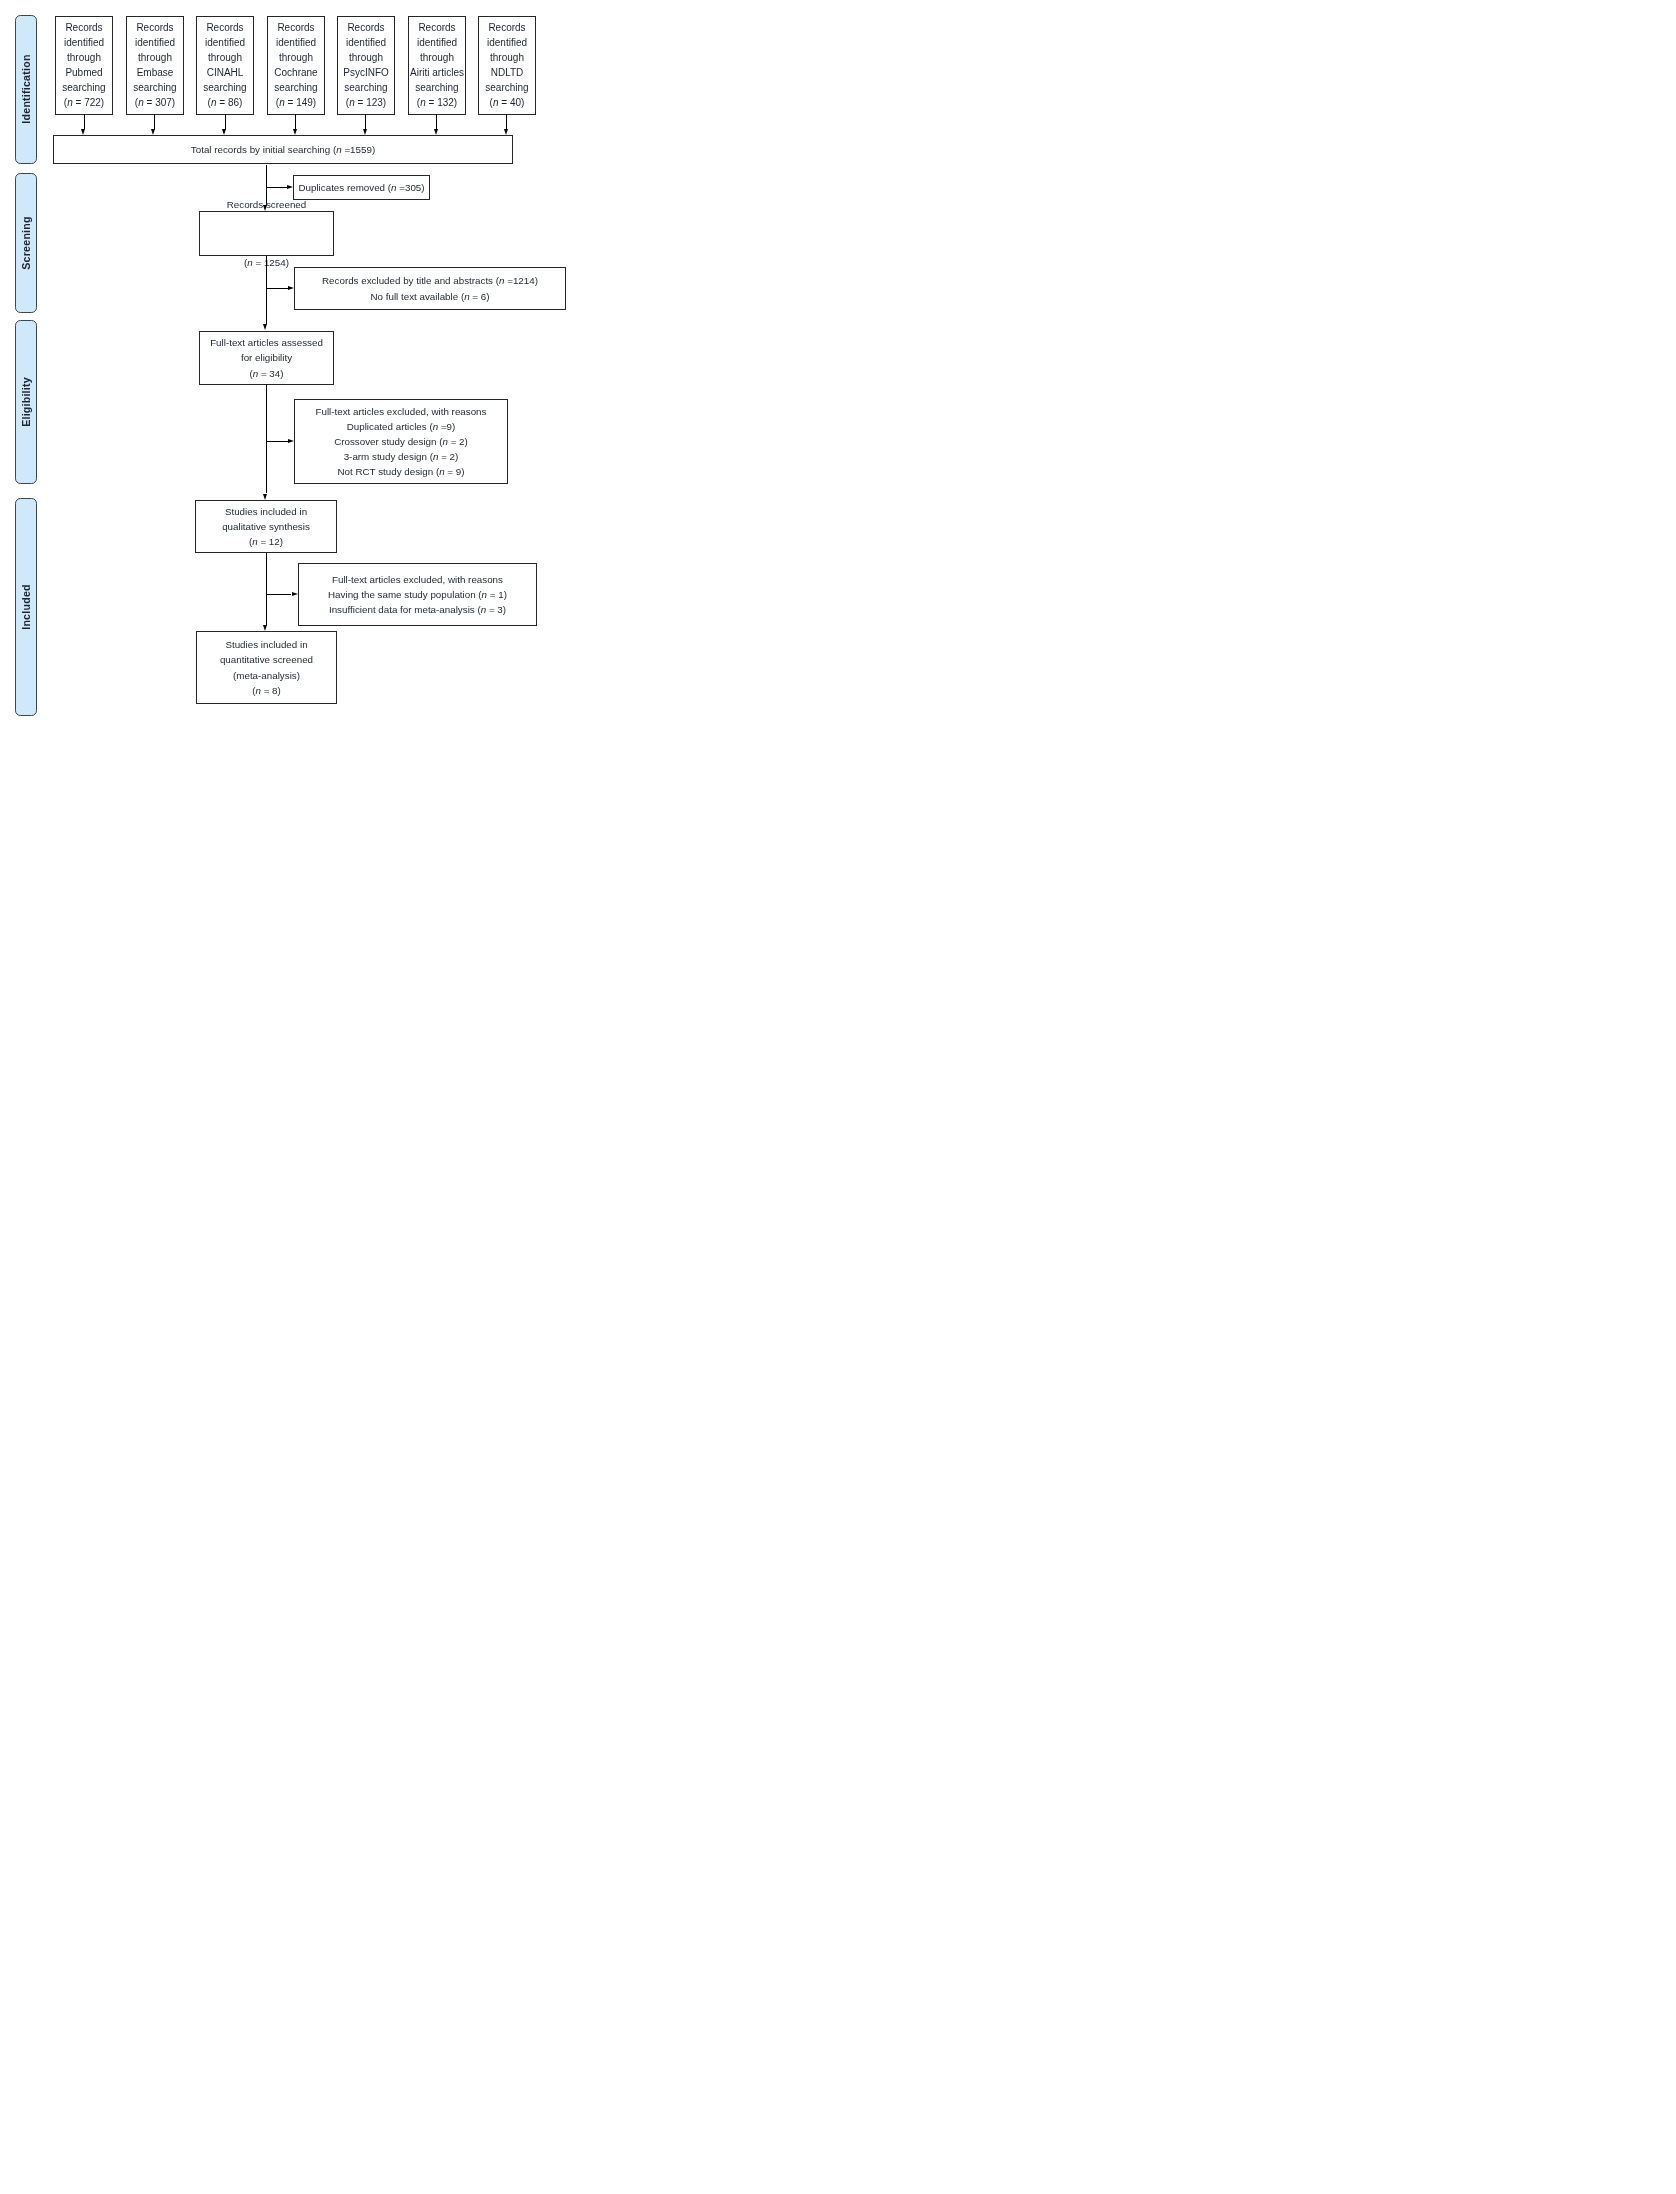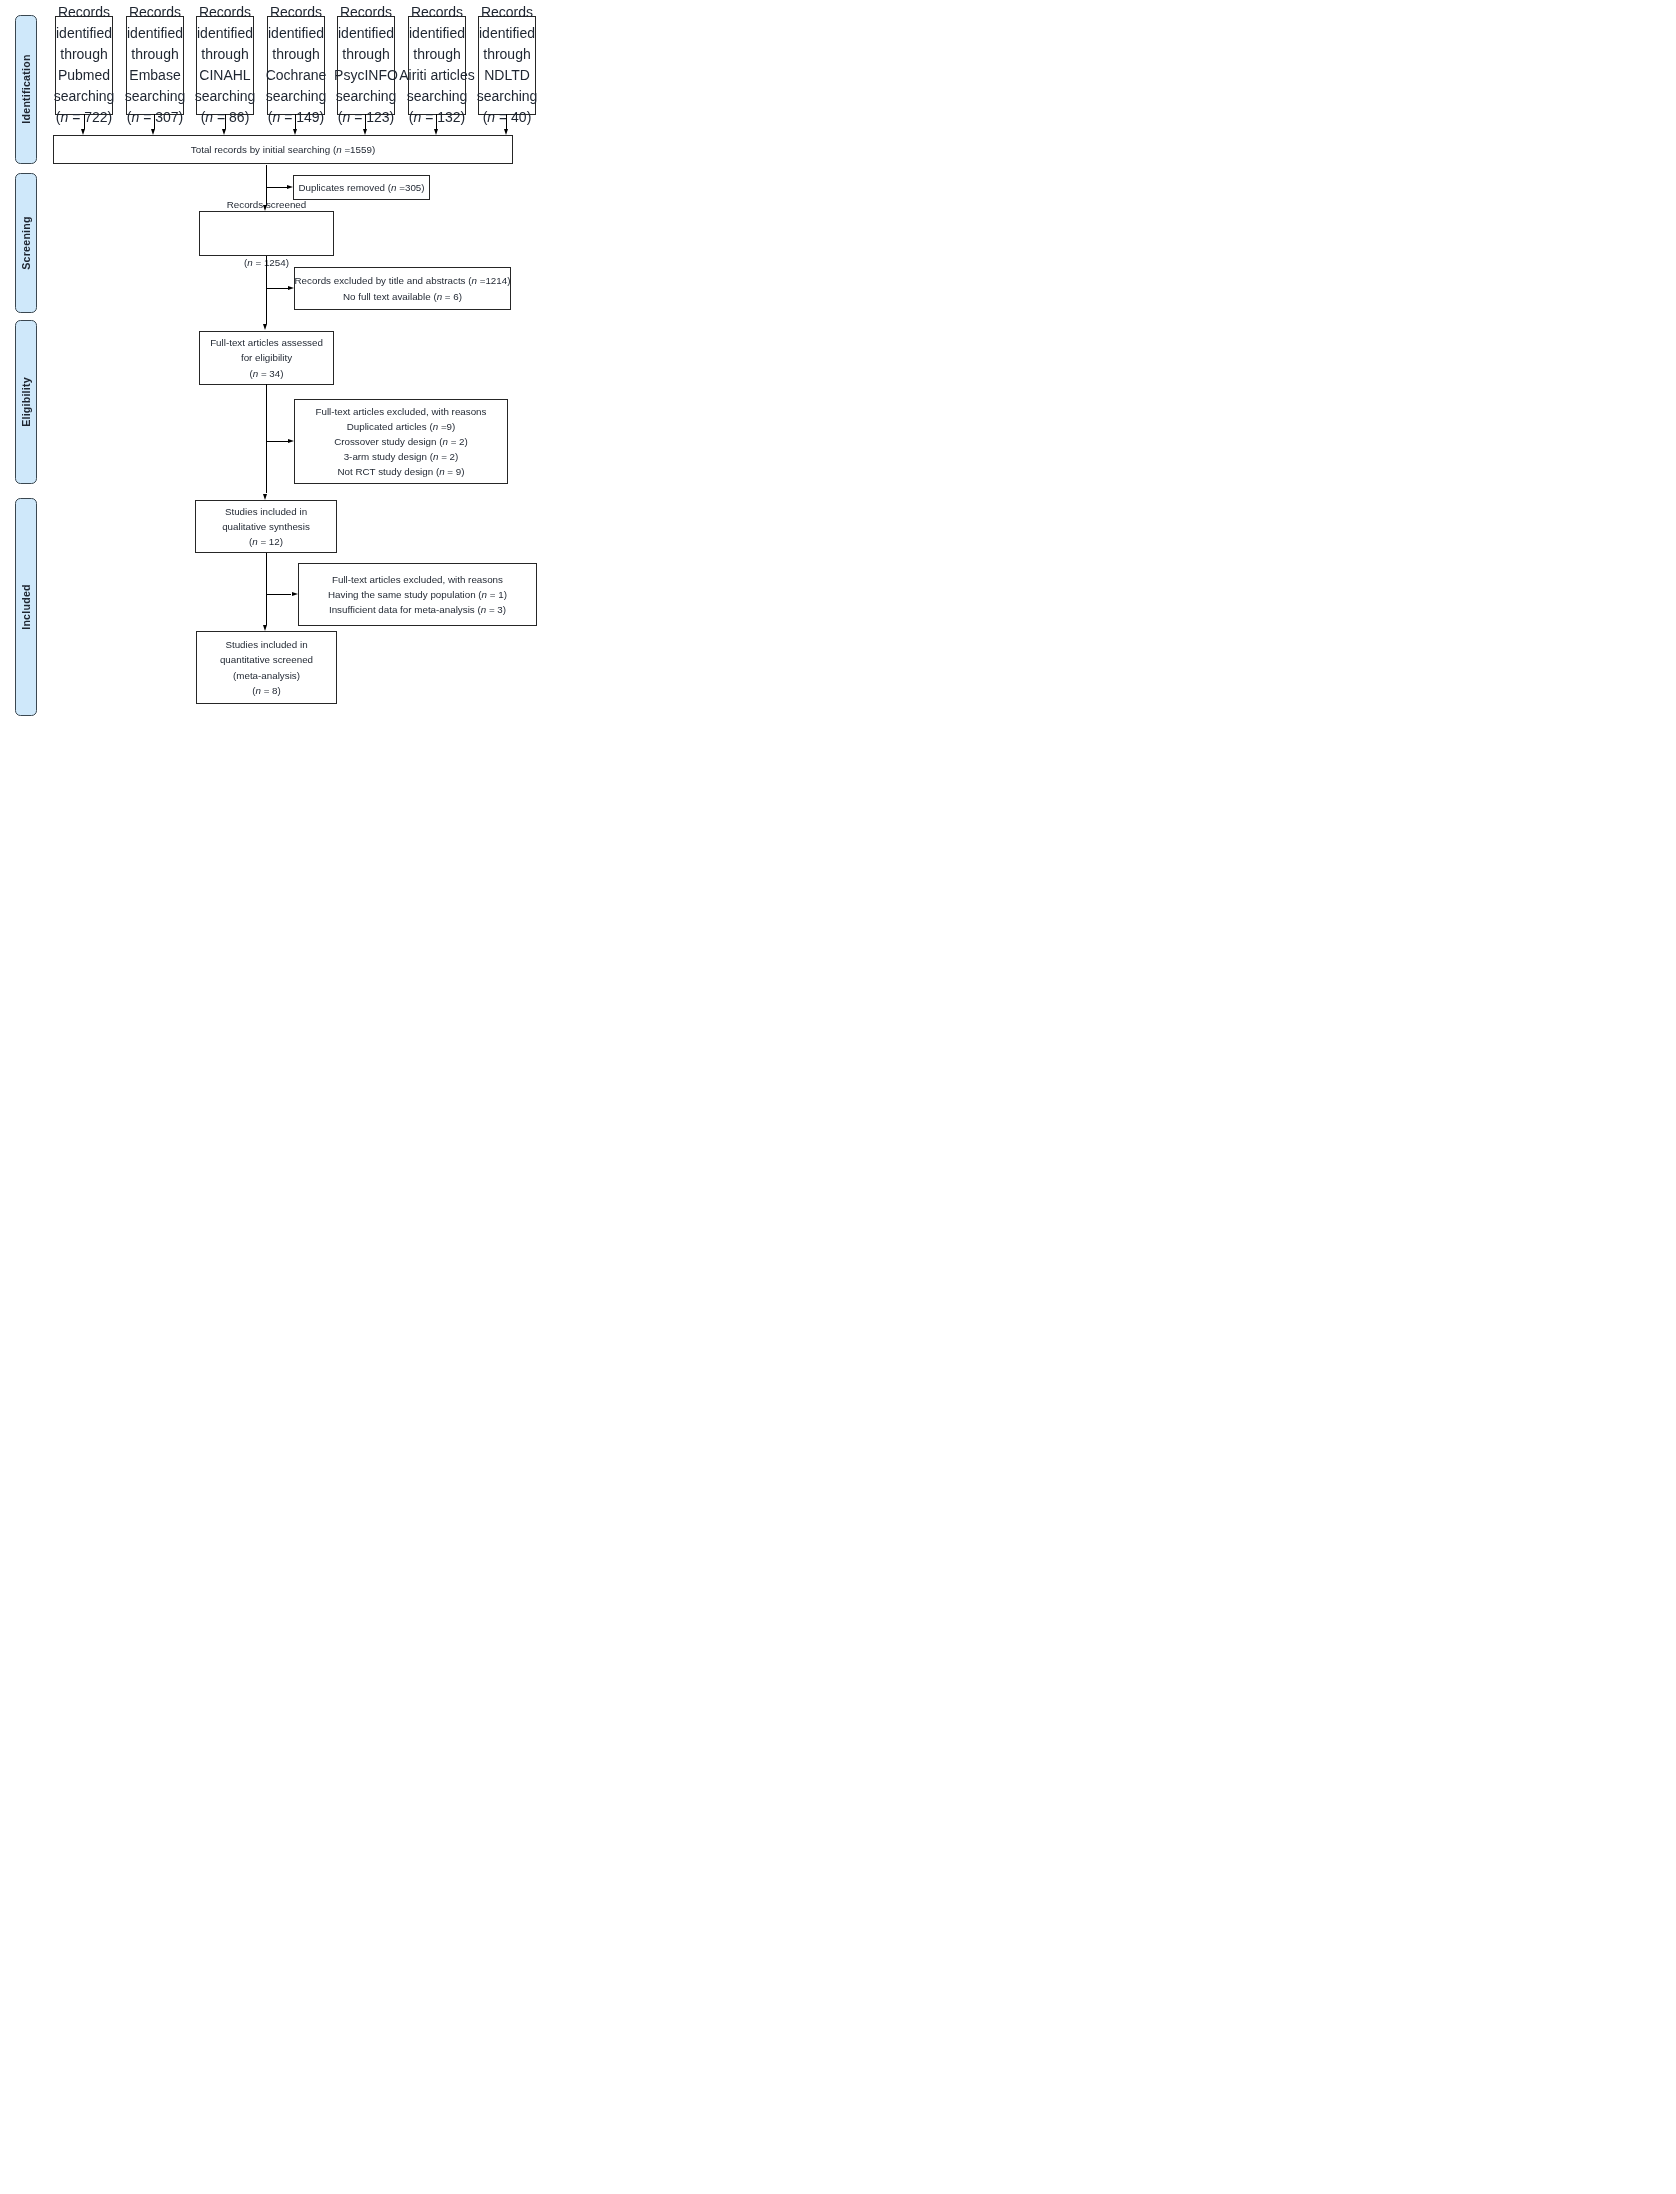--- a/index.html
+++ b/index.html
@@ -26,21 +26,21 @@
     font-size:10.7px;font-weight:700;letter-spacing:0.2px;
   }
   
   .box{
     position:absolute;box-sizing:border-box;background:#fff;
     border:1px solid var(--box-border);
     display:flex;flex-direction:column;align-items:center;justify-content:center;
     text-align:center;font-size:9.8px;line-height:1.55;
   }
   .box .line{white-space:nowrap;}
-  .src-box{font-size:14px;line-height:1.5;}
+  .src-box{font-size:10px;line-height:1.5;}
   
   .vline{position:absolute;width:1px;background:var(--arrow);}
   .hline{position:absolute;height:1px;background:var(--arrow);}
   .arr-down{
     position:absolute;width:0;height:0;
     border-left:2.9px solid transparent;border-right:2.9px solid transparent;
     border-top:6.3px solid var(--arrow);
   }
   .arr-right{
     position:absolute;width:0;height:0;
@@ -154,21 +154,21 @@
   <div class="box" style="left:199px;top:211px;width:135px;height:45px;gap:42px;">
       <div class="line">Records screened</div>
       <div class="line">(<i>n</i> = 1254)</div>
     </div>
 
   <div class="vline" style="left:266px;top:256px;height:68px;"></div>
   <div class="arr-down" style="left:263px;top:324px;"></div>
 
   <div class="hline" style="left:266px;top:288px;width:21.5px;"></div>
   <div class="arr-right" style="left:288px;top:286px;"></div>
-  <div class="box" style="left:294px;top:267px;width:217px;height:43px;">
+  <div class="box" style="left:294px;top:267px;width:272px;height:43px;">
       <div class="line">Records excluded by title and abstracts (<i>n</i> =1214)</div>
       <div class="line">No full text available (<i>n</i> = 6)</div>
     </div>
 
   <div class="box" style="left:199px;top:331px;width:135px;height:54px;">
       <div class="line">Full-text articles assessed</div>
       <div class="line">for eligibility</div>
       <div class="line">(<i>n</i> = 34)</div>
     </div>
 

